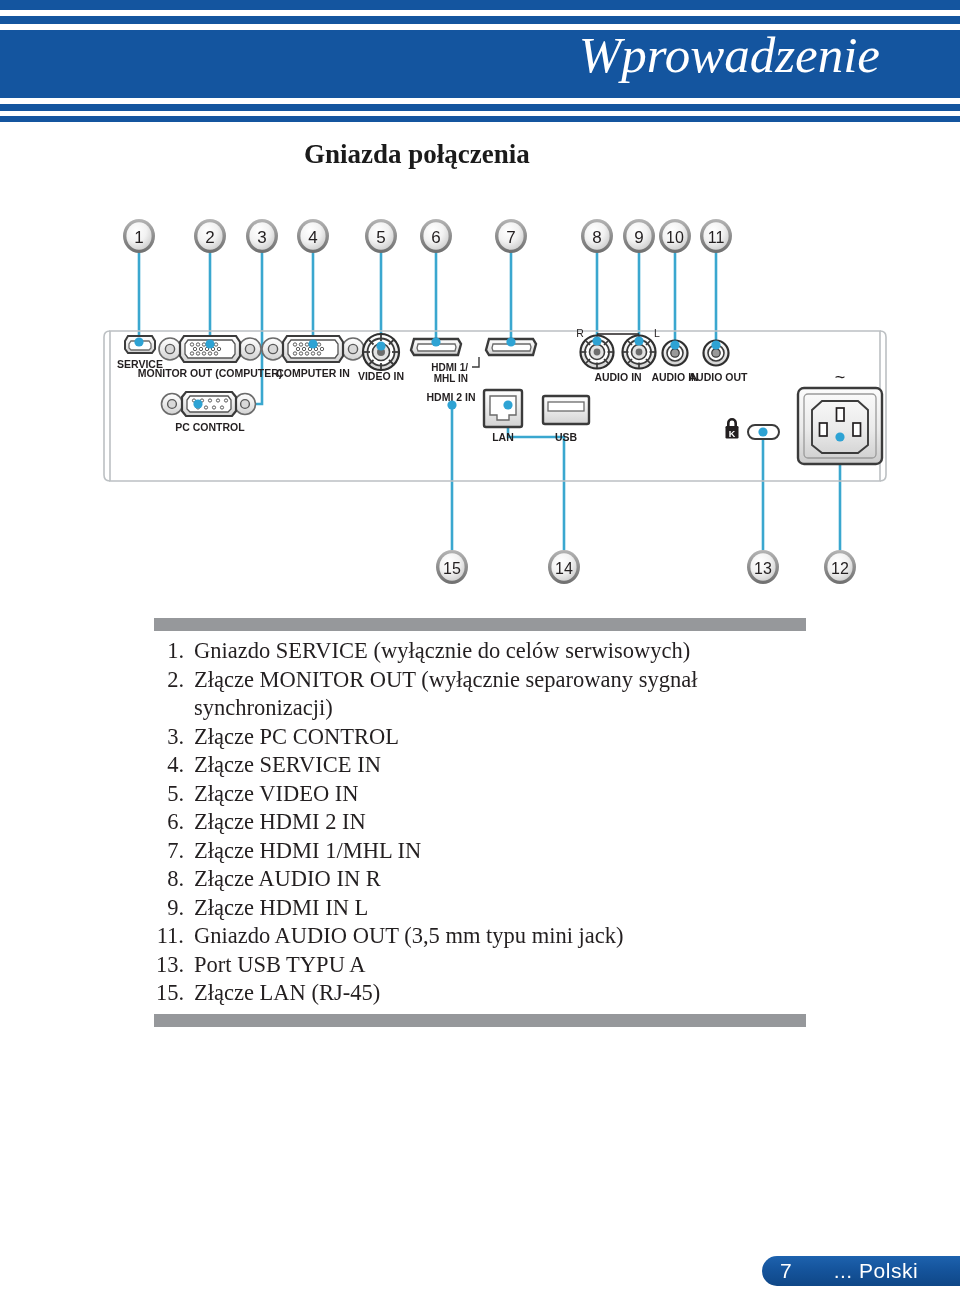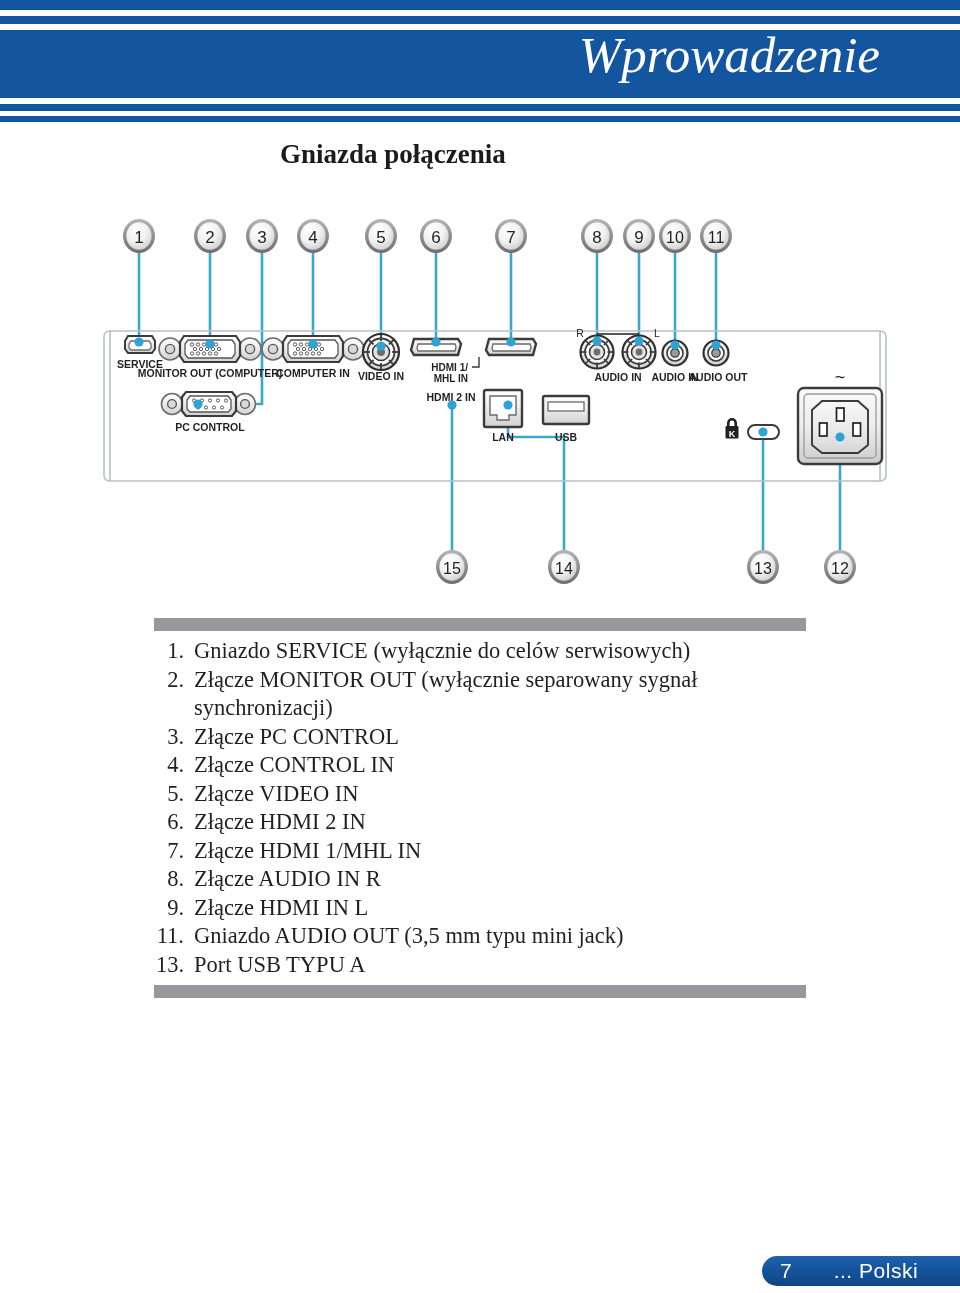--- a/index.html
+++ b/index.html
@@ -43,21 +43,21 @@
     font-weight: normal;
     font-size: 51px;
     color: #ffffff;
     letter-spacing: 0px;
     white-space: nowrap;
   }
 
   
   #section-title {
     position: absolute;
-    left: 280px;
+    left: 304px;
     top: 139px;
     font-family: "Liberation Serif", serif;
     font-weight: bold;
     font-size: 27px;
     color: #1b1b1b;
     white-space: nowrap;
   }
 
   
   #diagram {
@@ -524,21 +524,21 @@
       <li>
         <span class="num">2.</span>
         <span class="txt"><span>Złącze MONITOR OUT (wyłącznie separowany sygnał synchronizacji)</span></span>
       </li>
       <li>
         <span class="num">3.</span>
         <span class="txt"><span>Złącze PC CONTROL</span></span>
       </li>
       <li>
         <span class="num">4.</span>
-        <span class="txt"><span>Złącze CONTROL IN</span></span>
+        <span class="txt"><span>Złącze SERVICE IN</span></span>
       </li>
       <li>
         <span class="num">5.</span>
         <span class="txt"><span>Złącze VIDEO IN</span></span>
       </li>
       <li>
         <span class="num">6.</span>
         <span class="txt"><span>Złącze HDMI 2 IN</span></span>
       </li>
       <li>
@@ -553,20 +553,24 @@
         <span class="num">9.</span>
         <span class="txt"><span>Złącze HDMI IN L</span></span>
       </li>
       <li>
         <span class="num">11.</span>
         <span class="txt"><span>Gniazdo AUDIO OUT (3,5 mm typu mini jack)</span></span>
       </li>
       <li>
         <span class="num">13.</span>
         <span class="txt"><span>Port USB TYPU A</span></span>
+      </li>
+      <li>
+        <span class="num">15.</span>
+        <span class="txt"><span>Złącze LAN (RJ-45)</span></span>
       </li>
     </ol>
   <div class="gray-rule"></div>
 </div>
 
 <div id="footer">
   <div id="footer-pill">
     <span id="footer-page-number">7</span>
     <span id="footer-lang">... Polski</span>
   </div>

